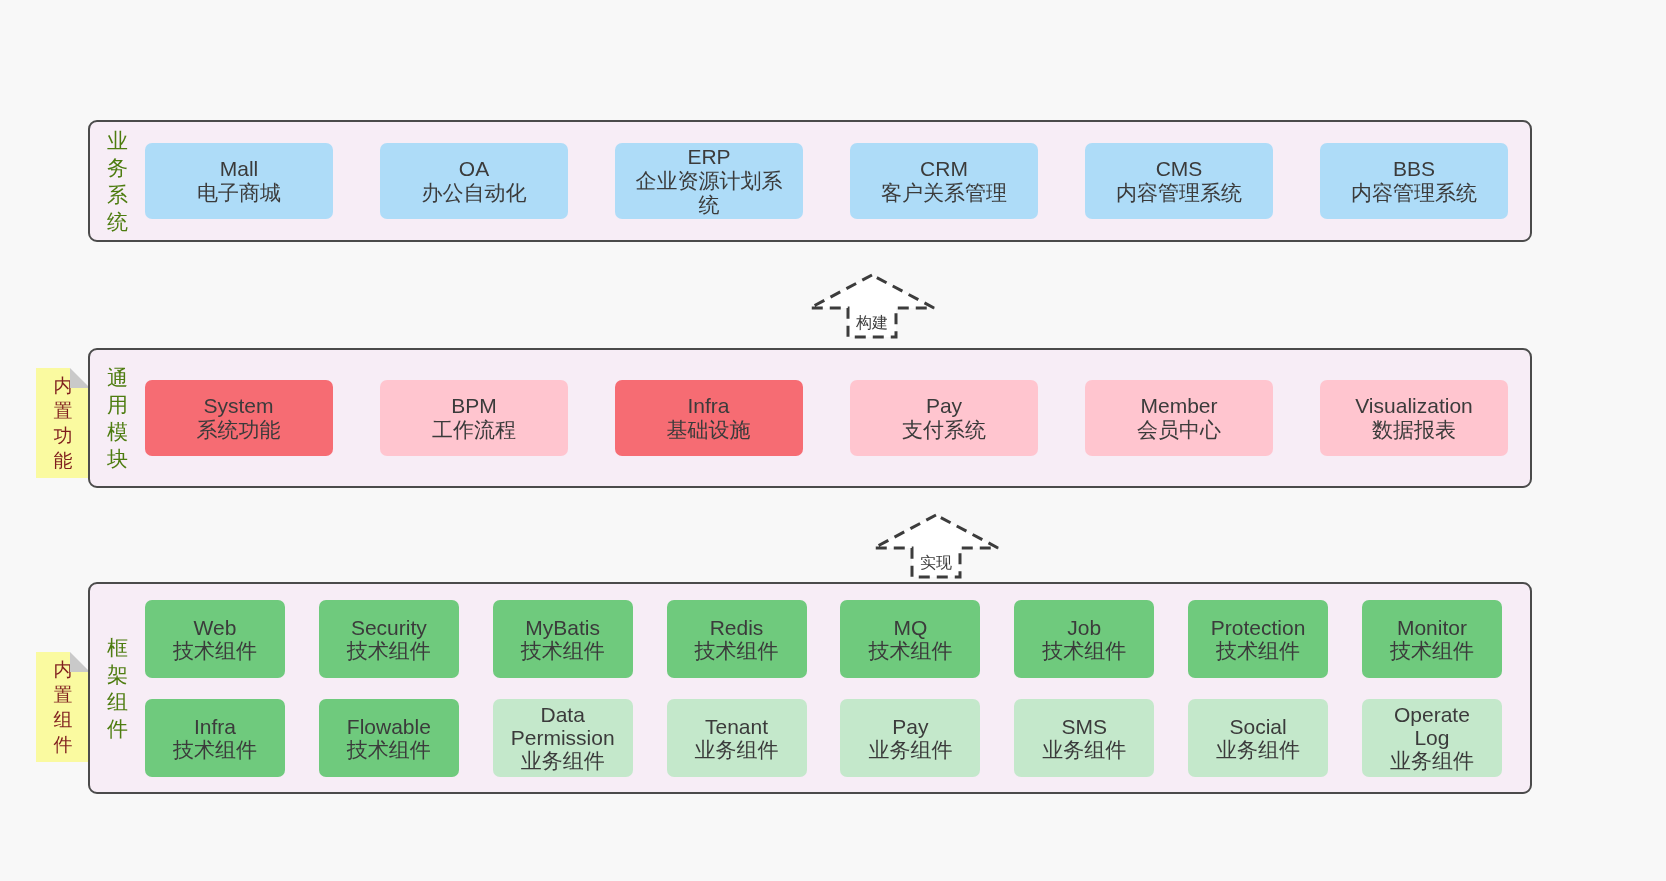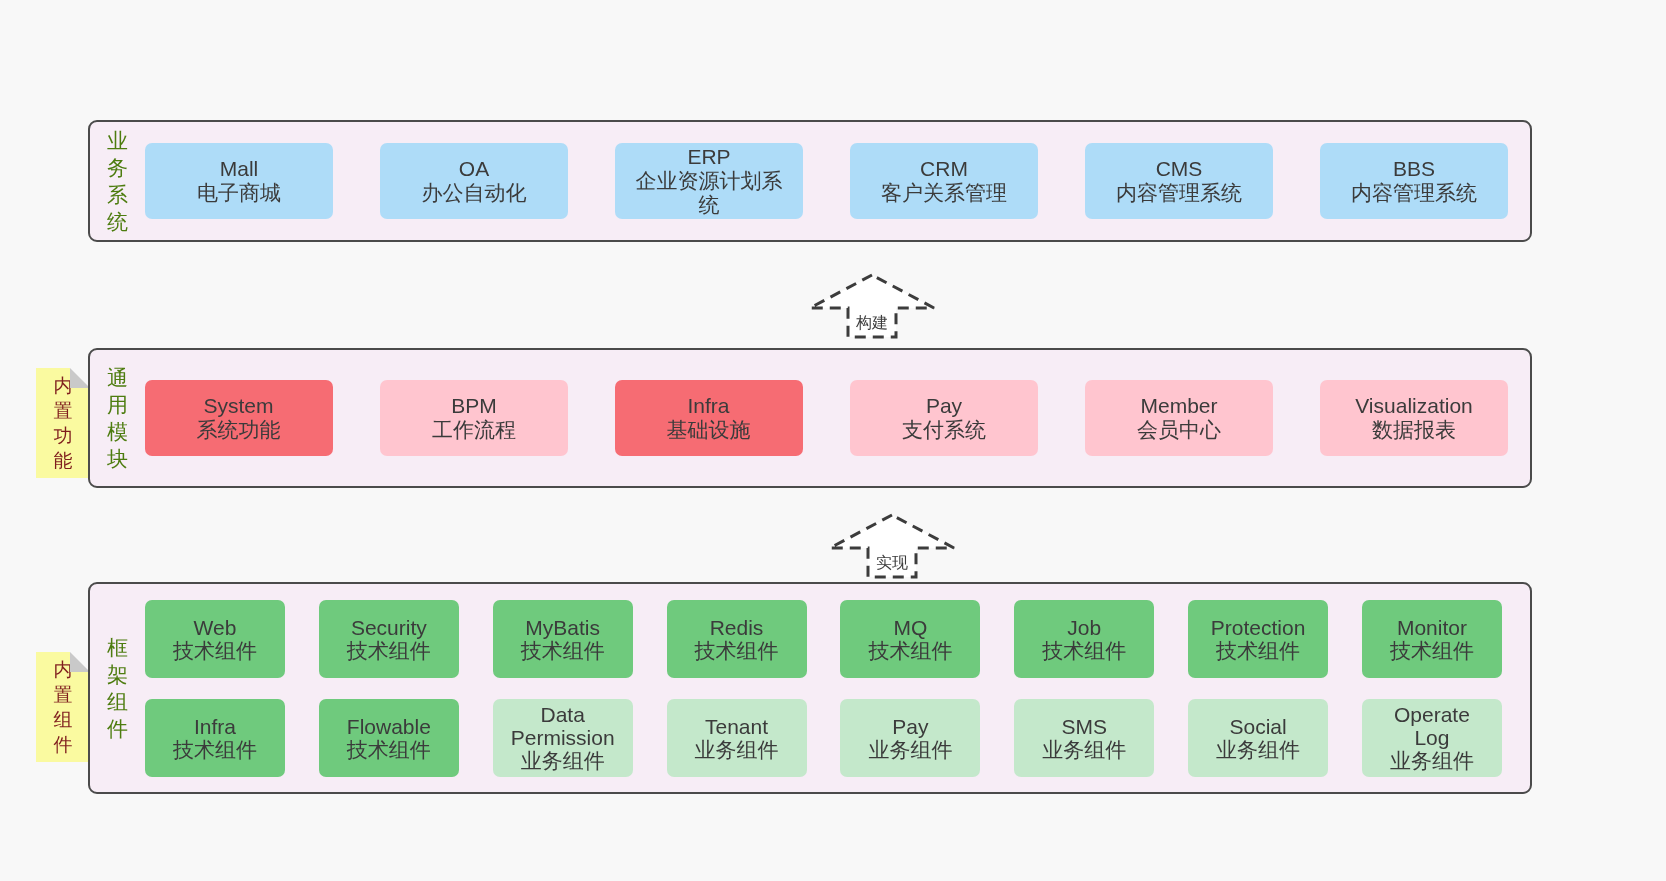--- a/index.html
+++ b/index.html
@@ -74,21 +74,21 @@
   #sticky-components { top:652px; }
   .sticky span {
     display:block; width:1.15em;
     font-size:19px; line-height:25px;
     word-break:break-all; text-align:center; color:#7f1d1d;
   }
 
   
   .arrow { position:absolute; width:140px; height:68px; z-index:3; }
   #arrow-build     { left:802px; top:272px; }
-  #arrow-implement { left:822px; top:512px; }
+  #arrow-implement { left:866px; top:512px; }
   .arrow svg { width:100%; height:100%; display:block; }
   .arrow text {
     font-family:"Liberation Sans","DejaVu Sans",sans-serif;
     font-size:16px; fill:#3b3b3b;
   }
 </style>
 </head>
 <body>
 
 <div class="sticky" id="sticky-modules">

